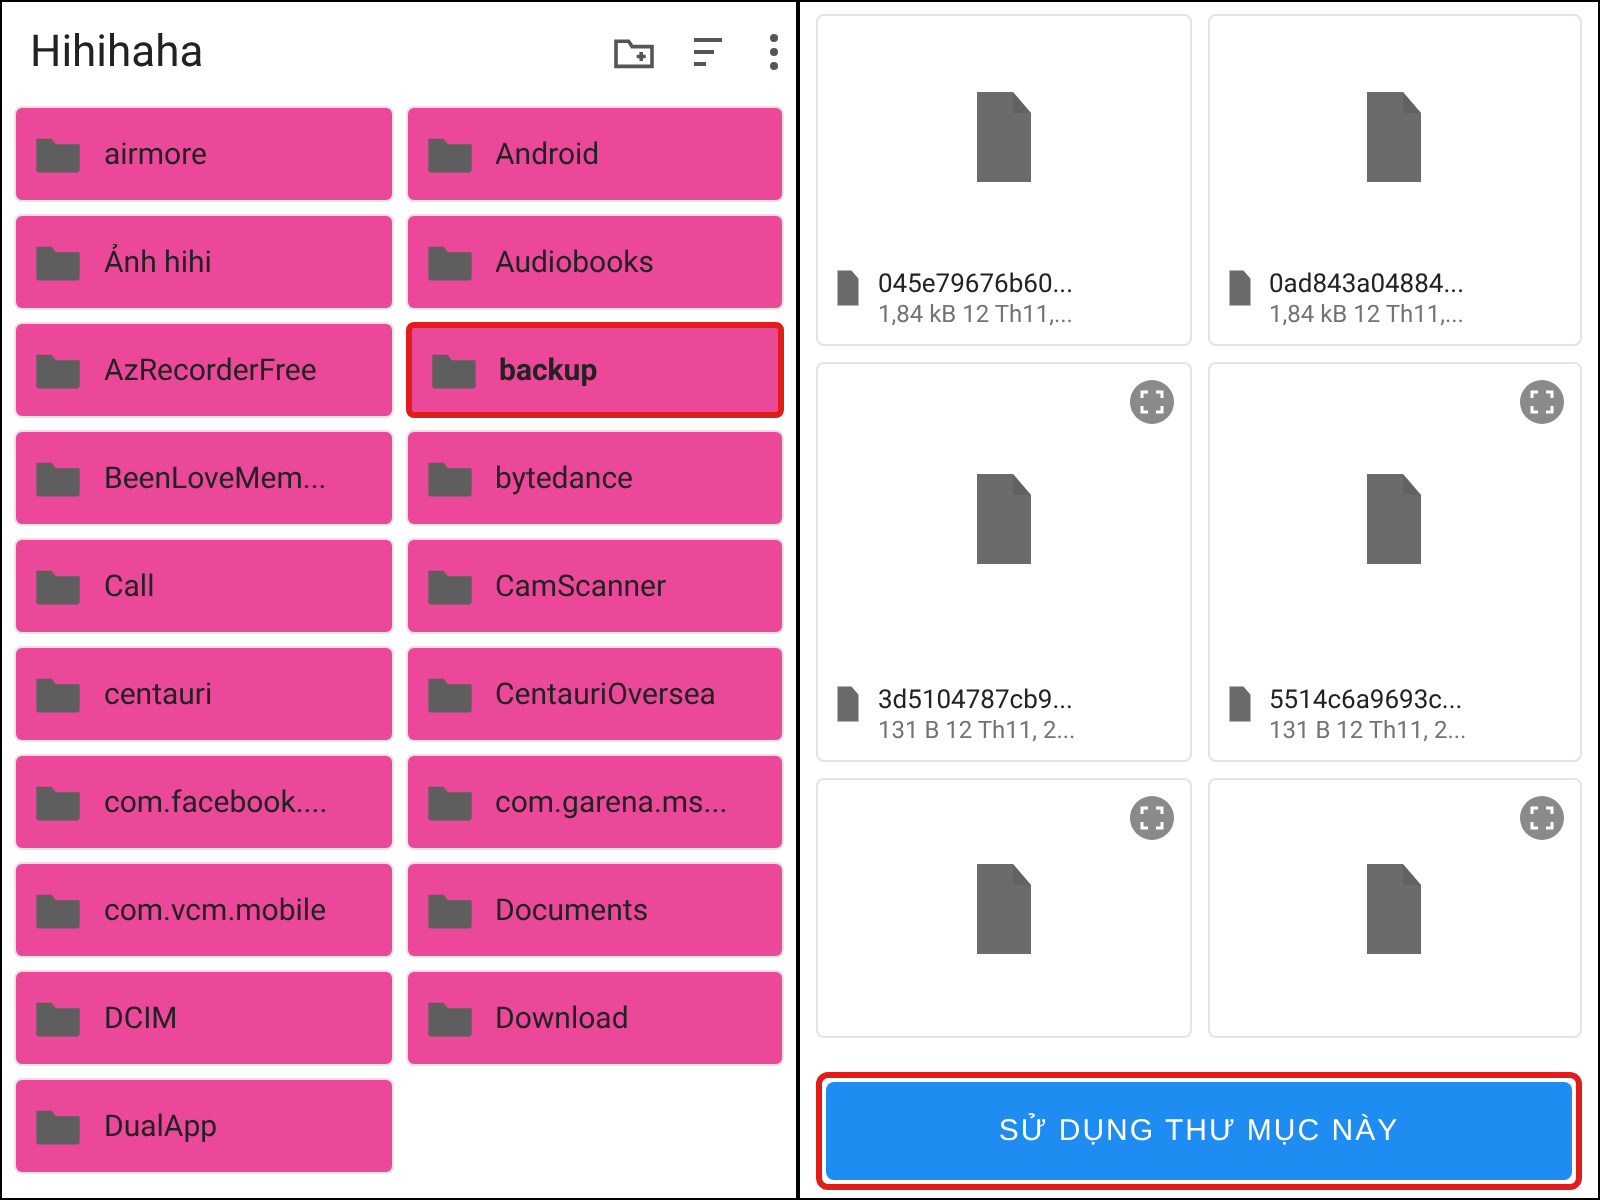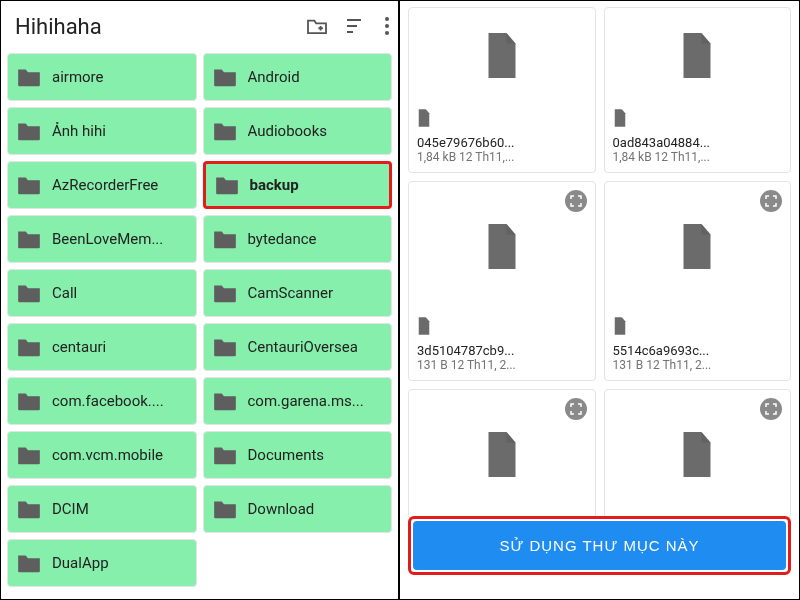--- a/index.html
+++ b/index.html
@@ -6,36 +6,36 @@
   body { font-family: -apple-system, Roboto, Arial, sans-serif; background: #fff; width: 800px; height: 600px; overflow: hidden; }
   .container { display: flex; width: 800px; height: 600px; border: 1px solid #000; }
   .panel { height: 100%; background: #fff; position: relative; }
   .panel-left { width: 399px; border-right: 2px solid #000; }
   .panel-right { width: 399px; }
   .header { display: flex; align-items: center; padding: 10px 8px 10px 14px; height: 50px; gap: 22px; }
   .title { font-size: 22px; font-weight: 400; color: #222; flex: 1; }
   .header-icons { display: flex; gap: 18px; align-items: center; }
   .hicon { color: #555; display: flex; align-items: center; justify-content: center; cursor: pointer; }
   .folder-grid { display: grid; grid-template-columns: 1fr 1fr; gap: 6px 6px; padding: 2px 6px; }
-  .folder-item { display: flex; align-items: center; gap: 10px; padding: 10px 8px; border: 1px solid #e4e4e4; border-radius: 4px; background: #86efac; cursor: pointer; height: 48px; overflow: hidden; }
+  .folder-item { display: flex; align-items: center; gap: 10px; padding: 10px 8px; border: 1px solid #e4e4e4; border-radius: 4px; background: #ec4899; cursor: pointer; height: 48px; overflow: hidden; }
   .folder-item.highlight { border: 3px solid #e21b1b; font-weight: bold; }
   .folder-icon { flex-shrink: 0; }
   .folder-label { font-size: 15px; color: #222; white-space: nowrap; overflow: hidden; text-overflow: ellipsis; }
   .file-grid { display: grid; grid-template-columns: 1fr 1fr; gap: 8px; padding: 6px 8px; height: 100%; align-content: start; }
   .file-card { border: 1px solid #e4e4e4; border-radius: 4px; background: #fff; display: flex; flex-direction: column; position: relative; overflow: hidden; }
   .file-card.tall { height: 166px; }
   .file-card.short { height: 200px; }
   .file-card.cut { height: 130px; }
   .file-thumb { flex: 1; display: flex; align-items: center; justify-content: center; }
-  .file-footer { display: flex; gap: 8px; padding: 6px 8px 8px 8px; align-items: flex-start; flex-direction: column; }
+  .file-footer { display: flex; gap: 8px; padding: 6px 8px 8px 8px; align-items: flex-start; }
   .file-footer-text { overflow: hidden; flex: 1; }
   .file-name { font-size: 13px; color: #222; white-space: nowrap; overflow: hidden; text-overflow: ellipsis; }
   .file-meta { font-size: 12px; color: #737373; white-space: nowrap; overflow: hidden; text-overflow: ellipsis; }
   .expand-badge { position: absolute; top: 8px; right: 8px; width: 22px; height: 22px; border-radius: 50%; background: #8a8a8a; display: flex; align-items: center; justify-content: center; }
-  .bottom-bar { position: absolute; bottom: 24px; left: 8px; right: 8px; }
+  .bottom-bar { position: absolute; bottom: 4px; left: 8px; right: 8px; }
   .primary-btn { width: 100%; background: #1e8cf0; color: #fff; border: none; border-radius: 4px; padding: 16px 0; font-size: 15px; letter-spacing: 1px; cursor: pointer; }
   .btn-frame { border: 3px solid #e21b1b; border-radius: 6px; padding: 2px; }
   svg { display: block; }
 </style>
 </head>
 <body>
 
 <div class="container">
   <div class="panel panel-left">
     <div class="header">

